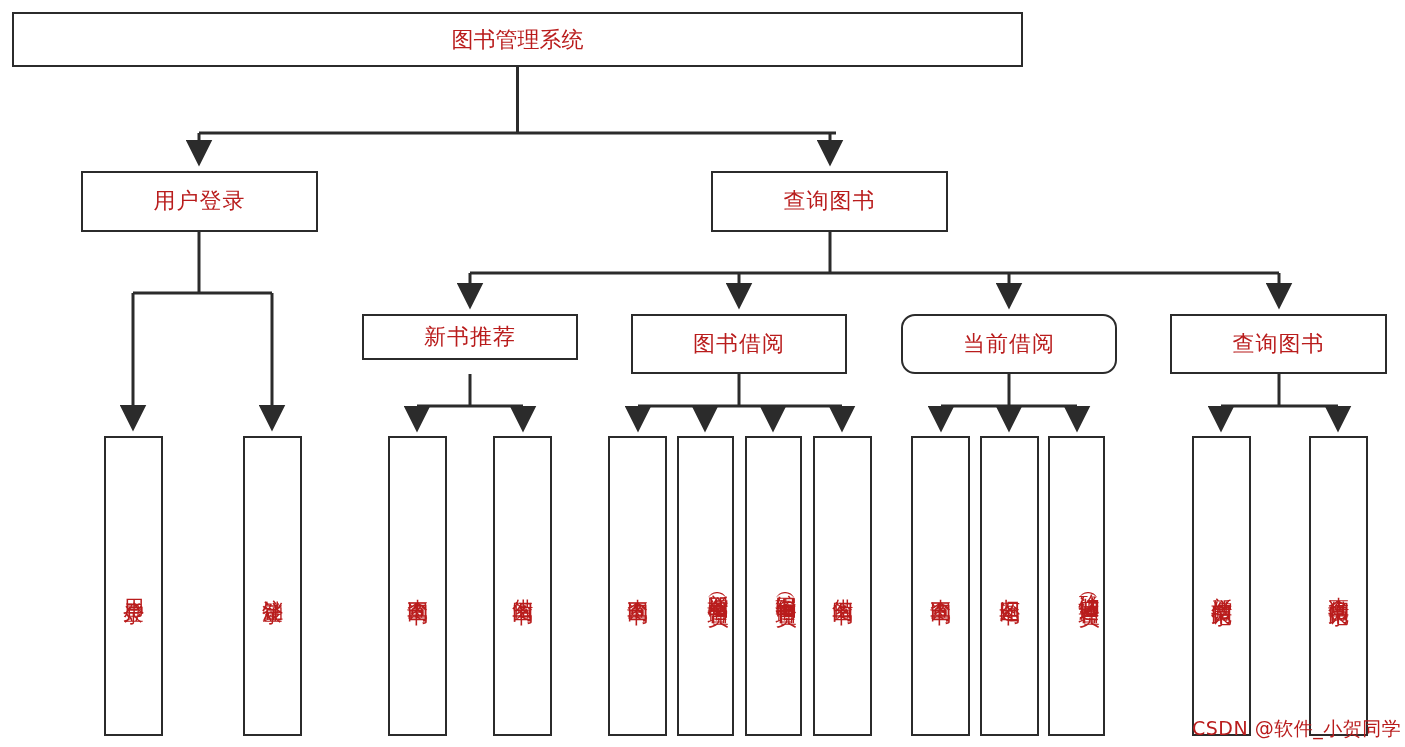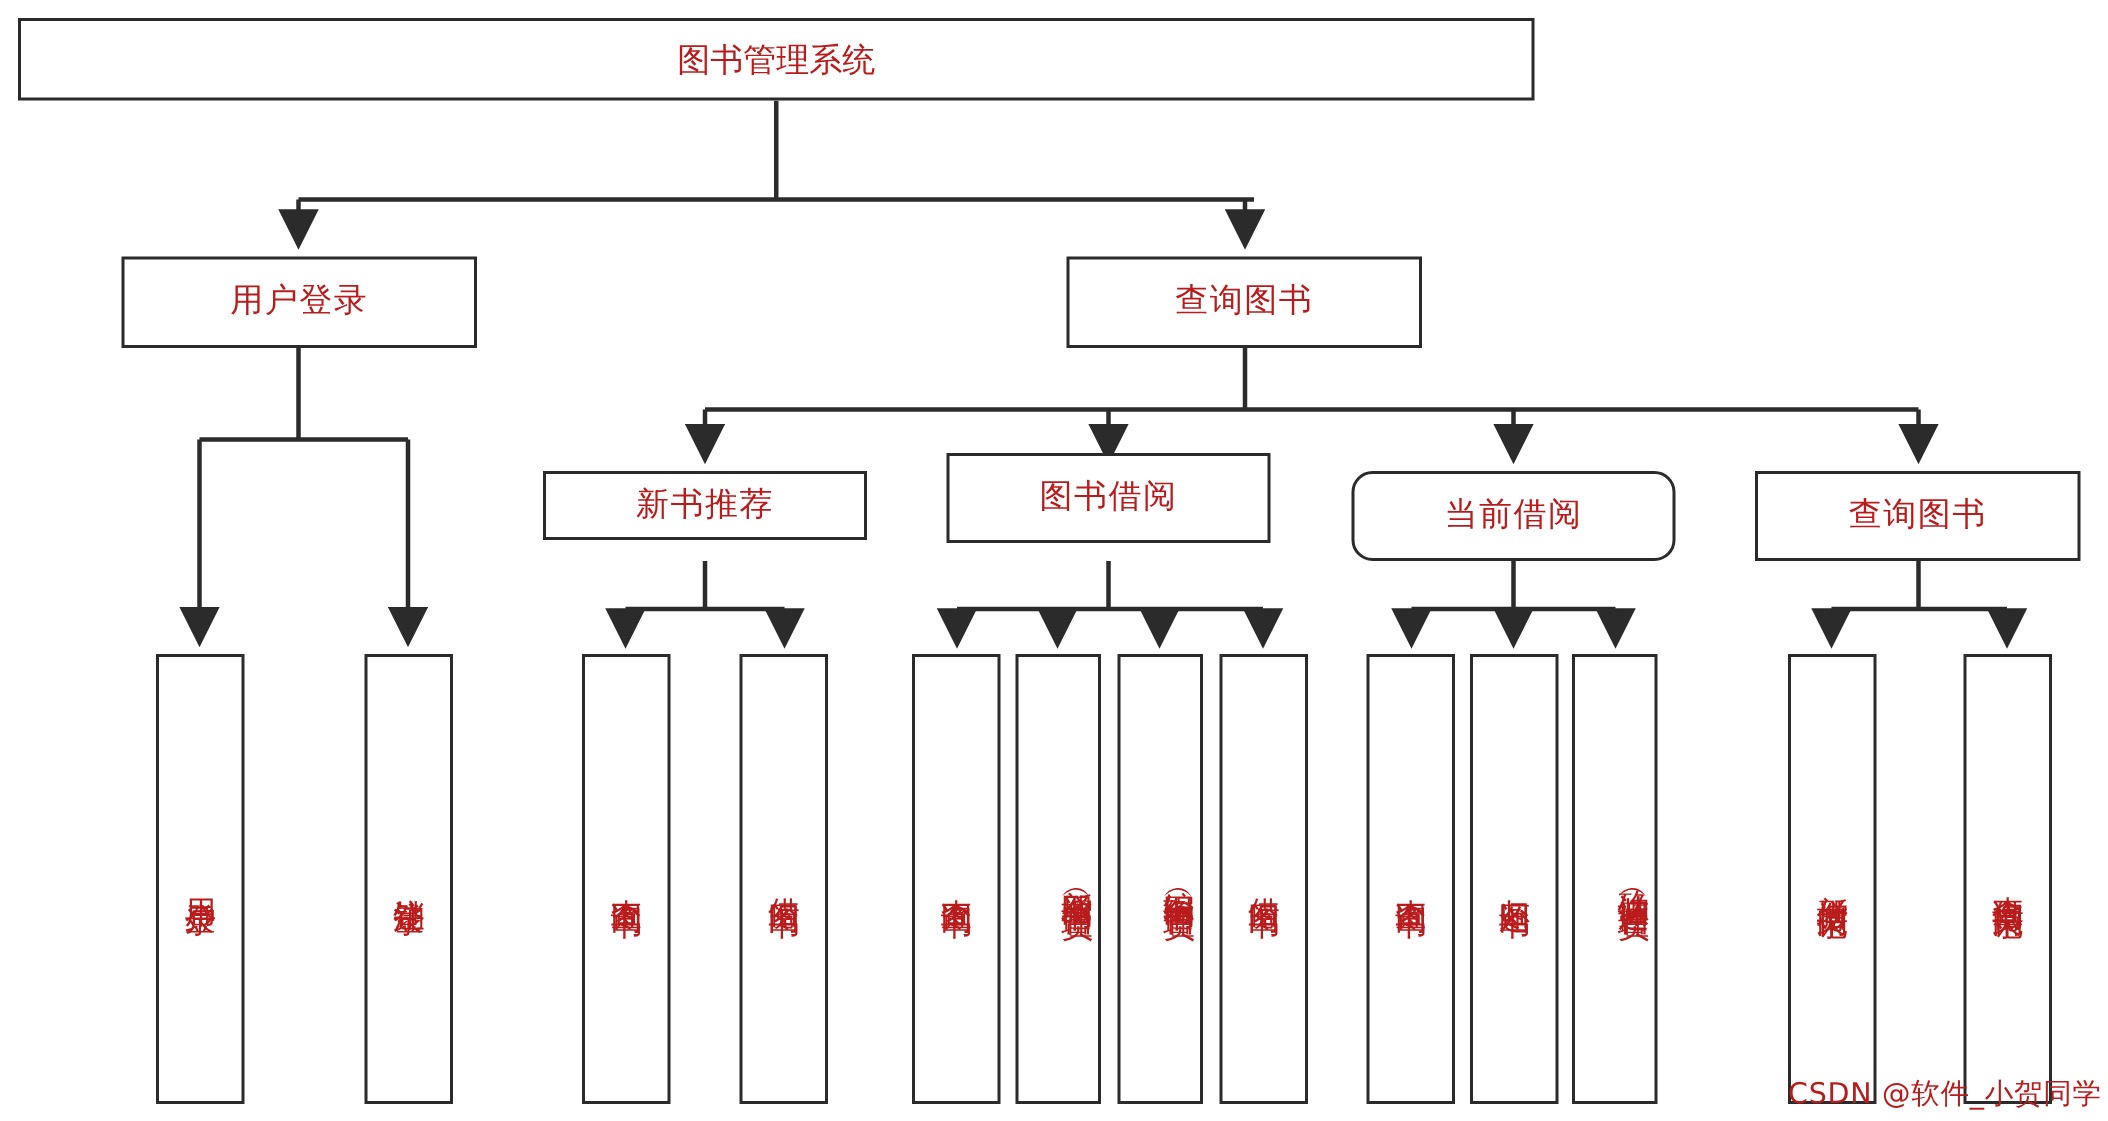--- a/index.html
+++ b/index.html
@@ -131,21 +131,21 @@
   <div class="node horiz" style="left:81px; top:171px; width:237px; height:61px;">
     <span>用户登录</span>
   </div>
   <div class="node horiz" style="left:711px; top:171px; width:237px; height:61px;">
     <span>查询图书</span>
   </div>
 
   <div class="node horiz" style="left:362px; top:314px; width:216px; height:46px;">
     <span>新书推荐</span>
   </div>
-  <div class="node horiz" style="left:631px; top:302px; width:216px; height:60px;">
+  <div class="node horiz" style="left:631px; top:314px; width:216px; height:60px;">
     <span>图书借阅</span>
   </div>
   <div class="node horiz" style="left:901px; top:314px; width:216px; height:60px;border-radius:14px;">
     <span>当前借阅</span>
   </div>
   <div class="node horiz" style="left:1170px; top:314px; width:217px; height:60px;">
     <span>查询图书</span>
   </div>
 
   <div class="node leaf" style="left:104px; top:436px; width:59px; height:300px;">

